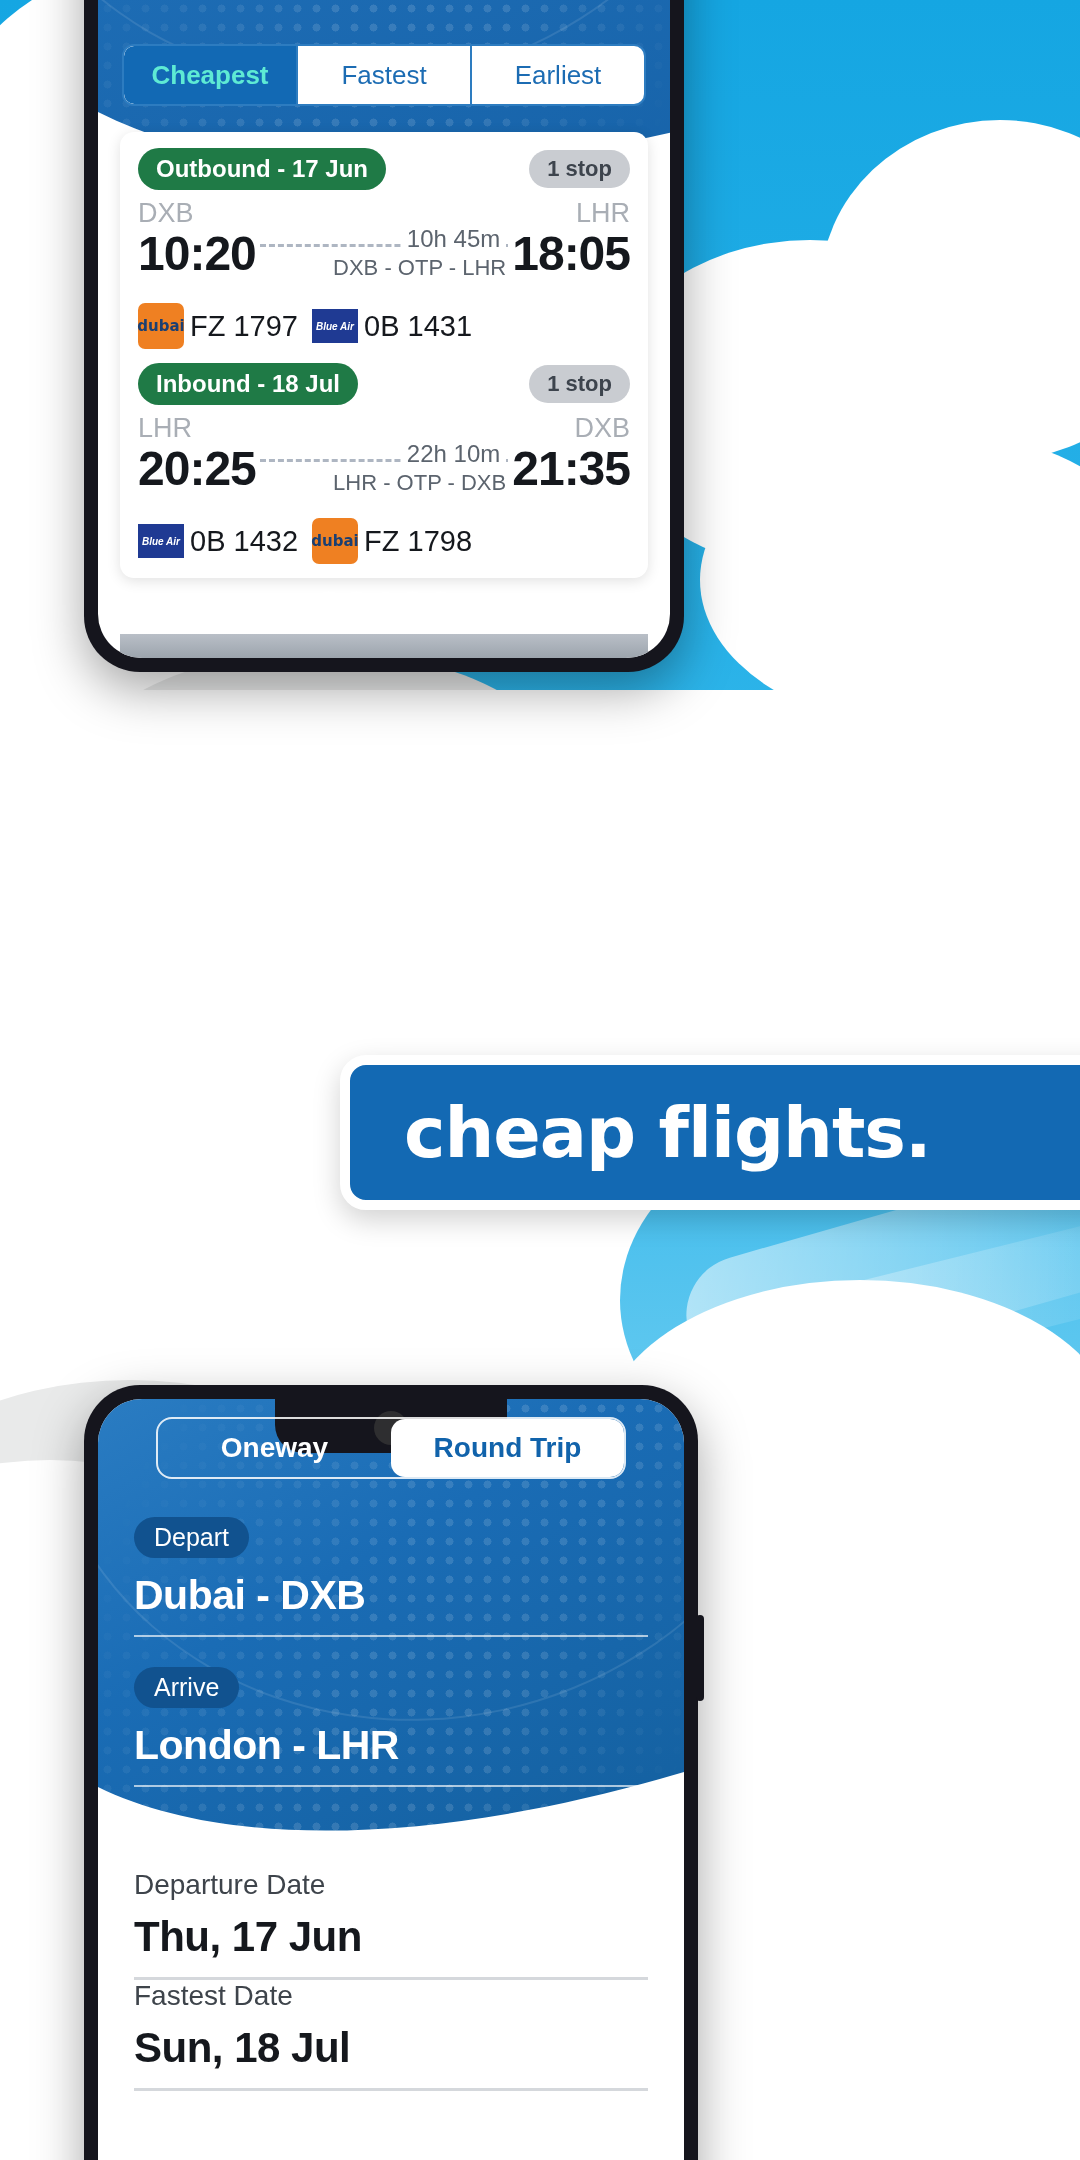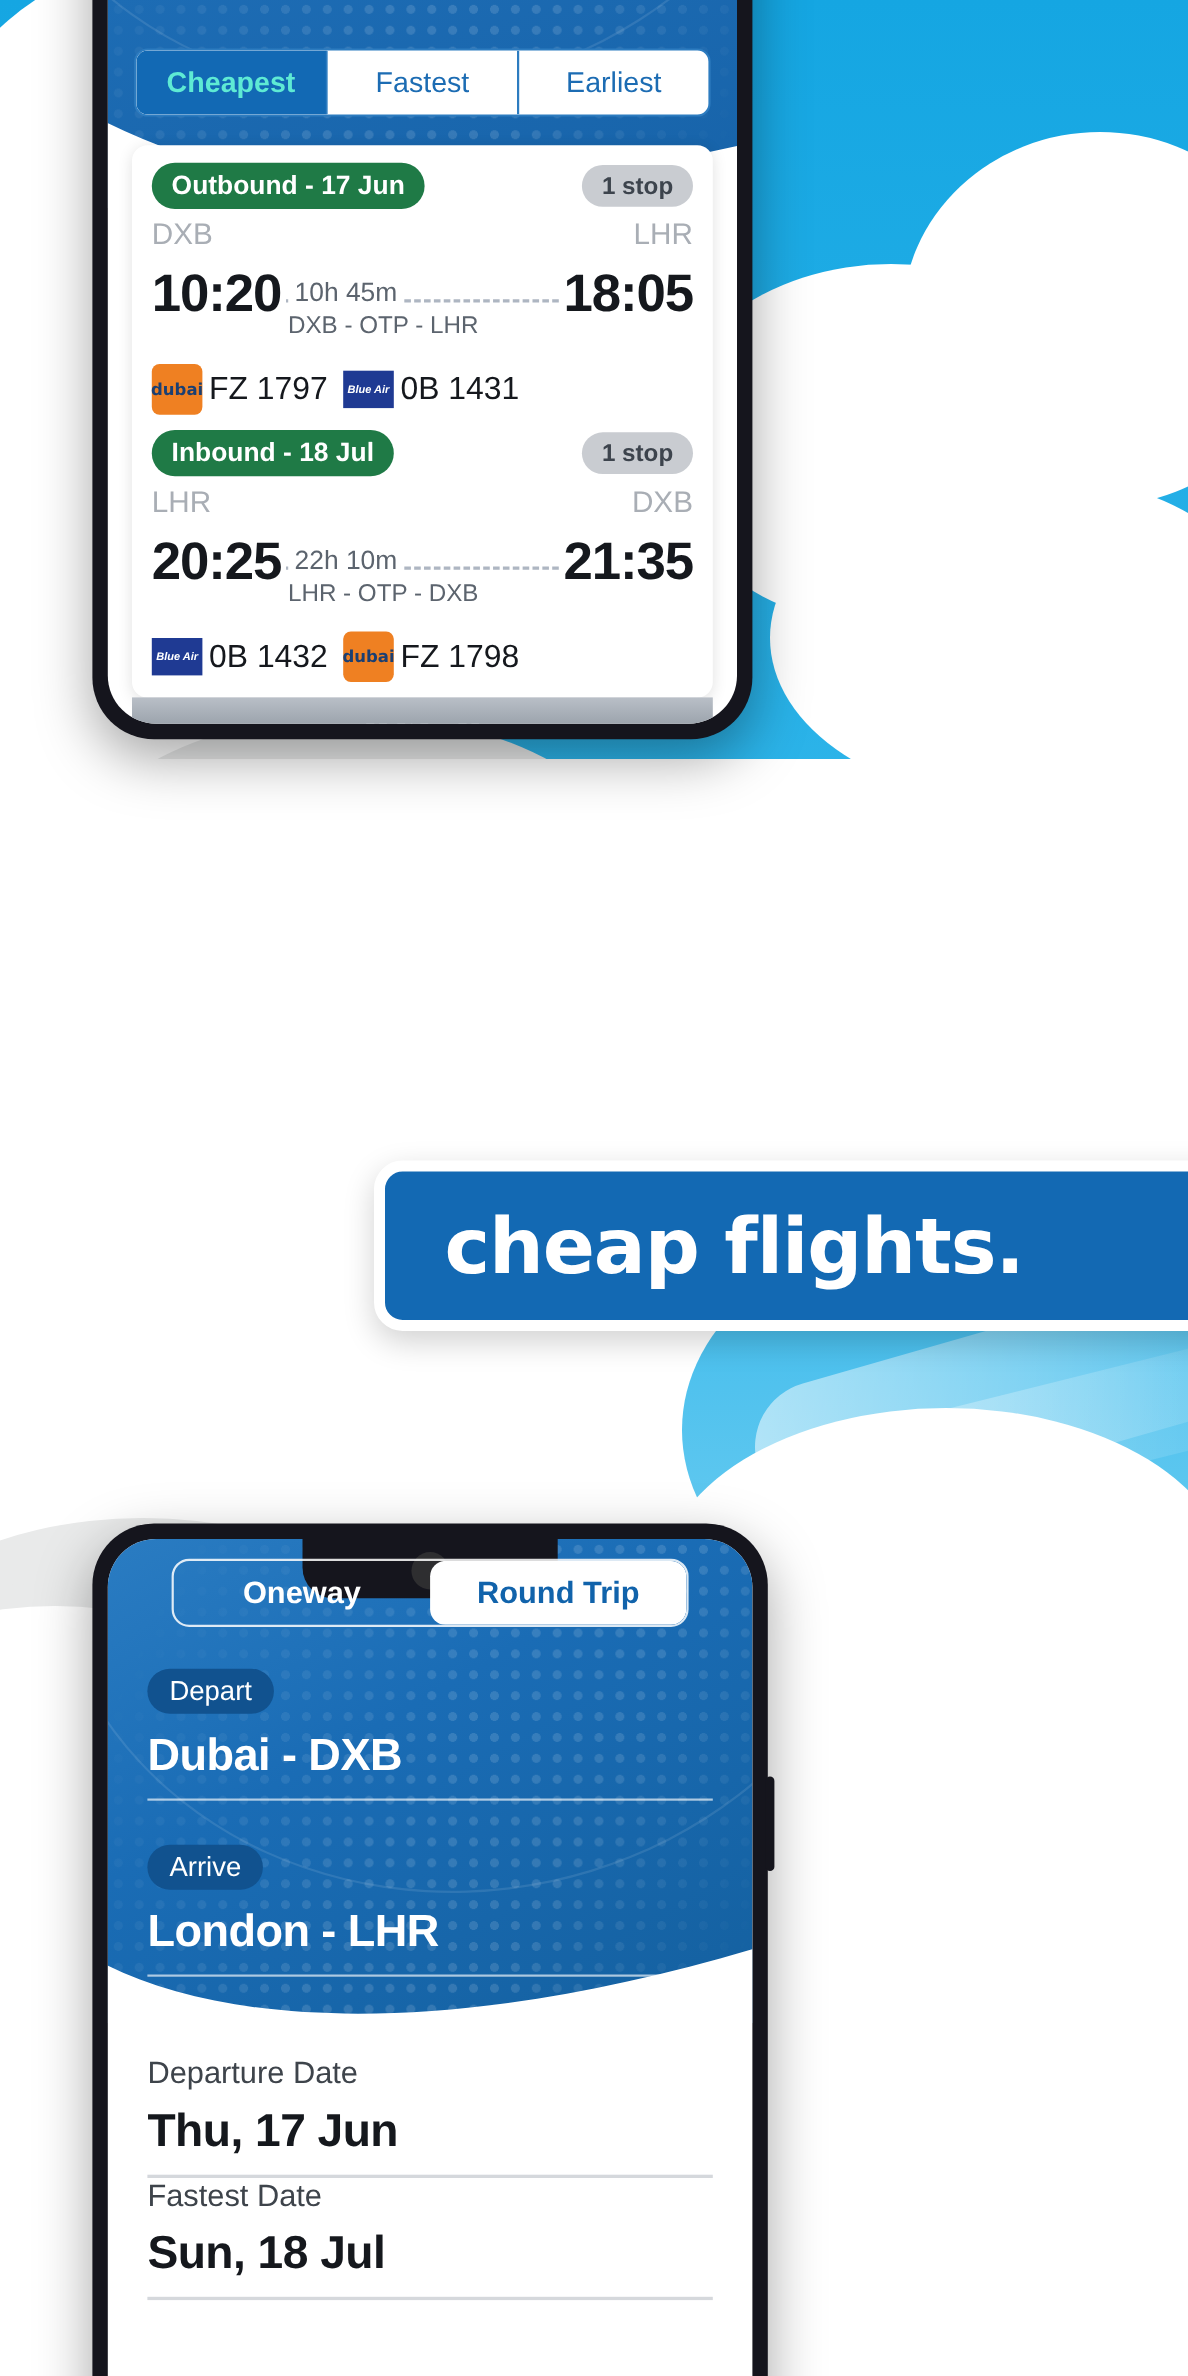--- a/index.html
+++ b/index.html
@@ -98,21 +98,21 @@
     border-radius:22px; padding:7px 18px;
   }
   .badge-stop {
     background:#c9ccd1; color:#3d444d; font-size:22px; font-weight:bold;
     border-radius:22px; padding:6px 18px;
   }
   .codes { display:flex; justify-content:space-between; margin-top:8px; }
   .code { font-size:27px; color:#a9aeb5; }
   .timerow { display:flex; justify-content:space-between; align-items:center; margin-top:-4px; }
   .time { font-size:48px; font-weight:bold; color:#15181d; letter-spacing:-1px; }
-  .mid { flex:1; text-align:left; position:relative; padding:0 6px;margin-top:28px; }
+  .mid { flex:1; text-align:right; position:relative; padding:0 6px; }
   .dur { font-size:24px; color:#5c646e; position:relative; z-index:2; background:#fff; padding:0 6px; display:inline-block; }
   .dashline {
     position:absolute; left:4px; right:4px; top:19px;
     border-top:3px dashed #aeb6c2; z-index:1;
   }
   .via { font-size:22px; color:#5c646e; margin-top:2px; position:relative; z-index:2; }
   .airlines { display:flex; align-items:center; gap:14px; margin-top:22px; }
   .al { display:flex; align-items:center; gap:6px; }
   .logo-fz {
     width:46px; height:46px; border-radius:7px; background:#ef8022;
@@ -335,21 +335,21 @@
         <div class="triptab off">Oneway</div>
         <div class="triptab on">Round Trip</div>
       </div>
 
       <div class="fieldblk">
         <span class="fieldlabel">Depart</span>
         <div class="fieldvalue">Dubai - DXB</div>
         <div class="fieldrule"></div>
       </div>
 
-      <div class="fieldblk" style="margin-top:40px;">
+      <div class="fieldblk" style="margin-top:30px;">
         <span class="fieldlabel">Arrive</span>
         <div class="fieldvalue">London - LHR</div>
         <div class="fieldrule"></div>
       </div>
 
       <svg class="b-curve" viewBox="0 0 600 110" preserveAspectRatio="none">
         <path d="M0,52 C130,118 350,112 600,36 L600,110 L0,110 Z" fill="#ffffff"></path>
       </svg>
     </div>
 

